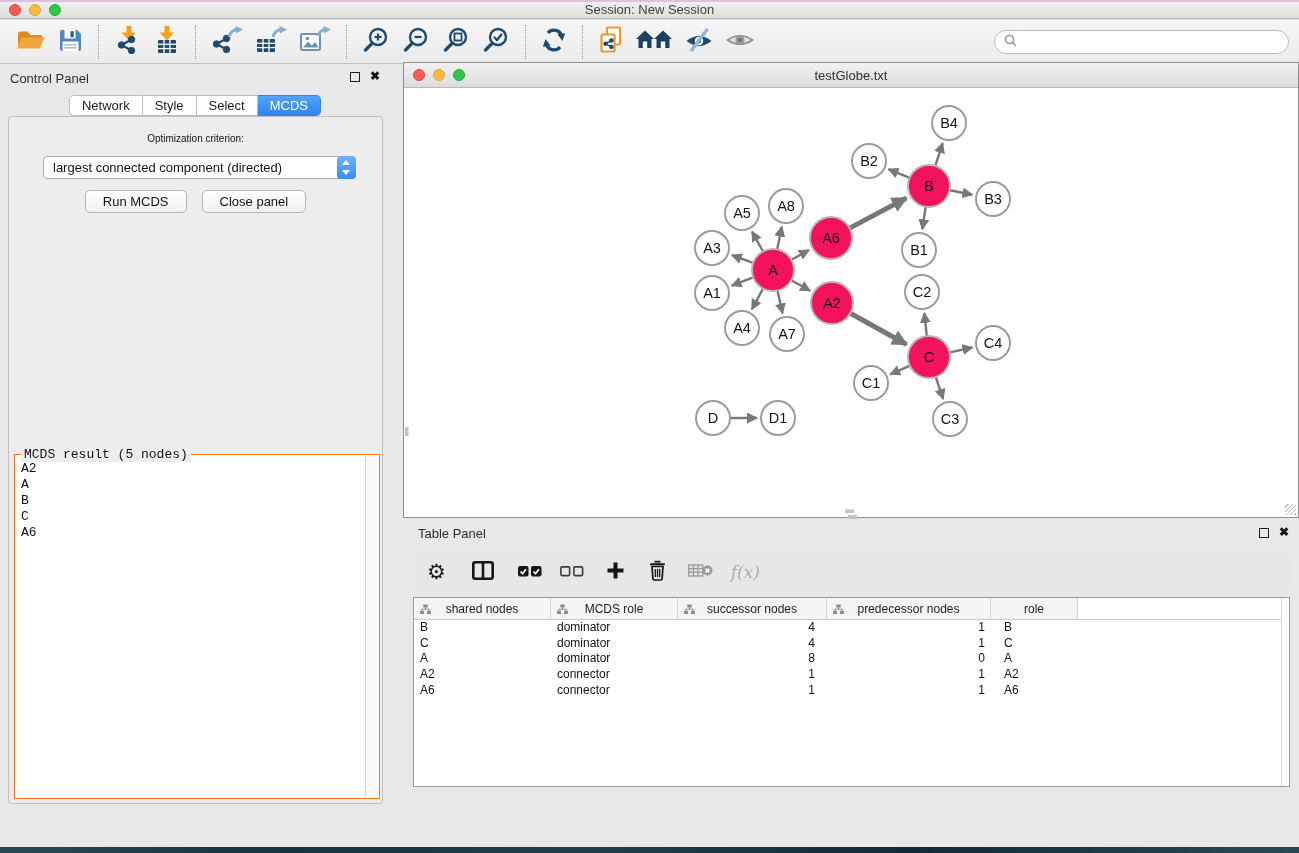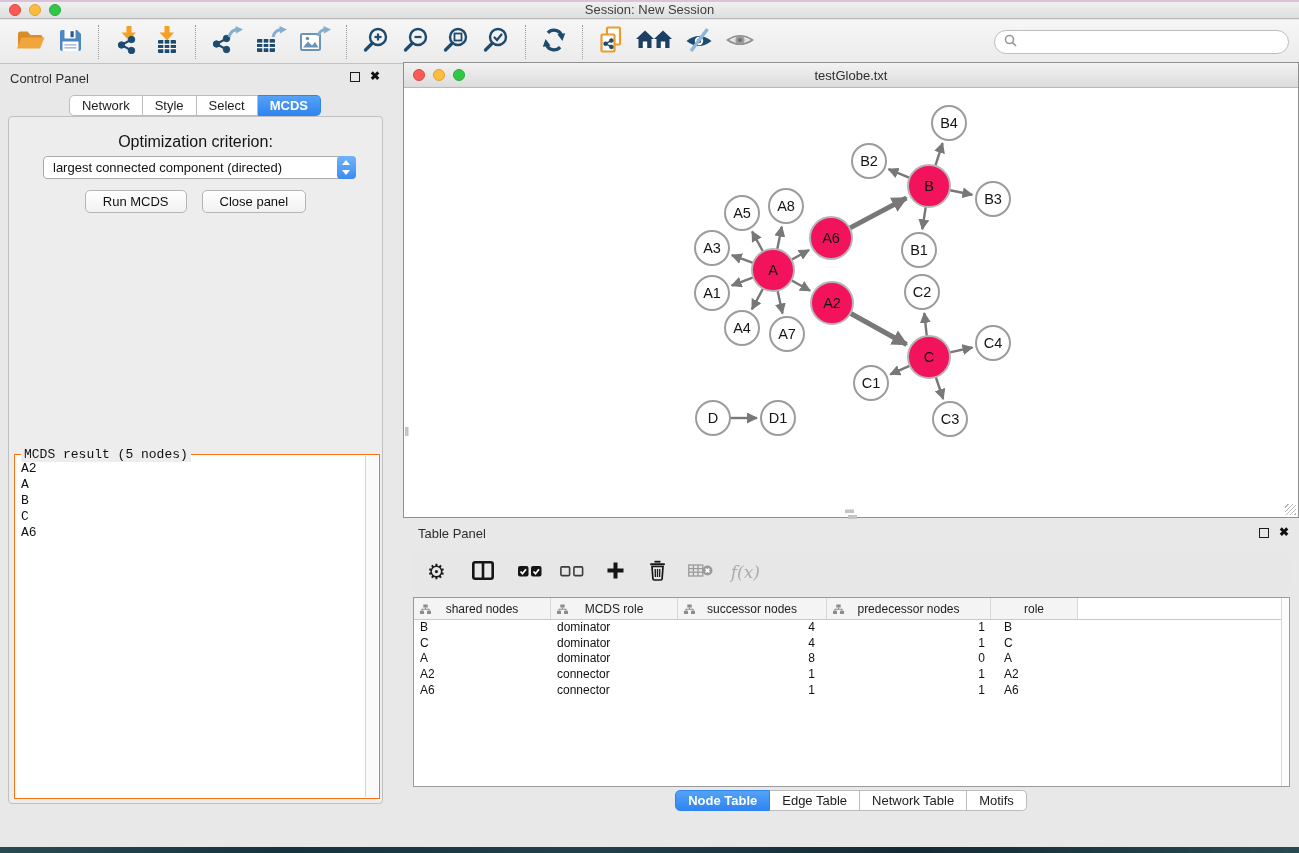--- a/index.html
+++ b/index.html
@@ -36,24 +36,24 @@
   .control-panel { position:absolute; left:0; top:64px; width:390px; height:754px; }
   .cp-title { position:absolute; left:10px; top:7px; font-size:13px; color:#2e2e2e; }
   .win-btns { position:absolute; right:10px; top:7px; display:flex; gap:10px; align-items:center; }
   .float-btn { width:10px; height:10px; border:1.6px solid #1c1c1c; display:inline-block; }
   .close-btn { font-size:12px; font-weight:bold; color:#111; line-height:11px; }
   .cp-tabs { position:absolute; top:31px; left:0; right:0; display:flex; justify-content:center; }
   .tab { height:21px; line-height:20px; padding:0 12px; font-size:13px; background:#fff;
     border:1px solid #bcbcbc; border-left:none; color:#1c1c1c; }
   .tab:first-child { border-left:1px solid #bcbcbc; border-radius:5px 0 0 5px; }
   .tab:last-child { border-radius:0 5px 5px 0; }
-  .tab.active { background:linear-gradient(#55a2f6,#2f85ef); border-color:#2f85ef; color:#fff;font-weight:bold; }
+  .tab.active { background:linear-gradient(#55a2f6,#2f85ef); border-color:#2f85ef; color:#fff; }
   .cp-content { position:absolute; left:8px; right:7px; top:52px; bottom:14px;
     background:#ededed; border:1px solid #c0c0c0; border-radius:4px; }
-  .opt-label { position:absolute; top:16px; left:0; right:0; text-align:center; font-size:16px; color:#141414; }
+  .opt-label { position:absolute; top:16px; left:0; right:0; text-align:center; font-size:10px; color:#141414; }
   .dropdown { position:absolute; left:34px; top:39px; width:313px; height:23px; background:#fff;
     border:1px solid #ababab; border-radius:4px; display:flex; align-items:center; }
   .dd-value { flex:1; font-size:13px; padding-left:9px; color:#111; white-space:nowrap; overflow:hidden; }
   .dd-stepper { width:19px; height:23px; margin:-1px -1px -1px 0; border-radius:4px;
     background:linear-gradient(#71b3f9,#3a8cf2); position:relative; }
   .dd-stepper::before { content:""; position:absolute; left:5px; top:4px;
     border:4.5px solid transparent; border-top-width:0; border-bottom:5px solid #fff; }
   .dd-stepper::after { content:""; position:absolute; left:5px; bottom:4px;
     border:4.5px solid transparent; border-bottom-width:0; border-top:5px solid #fff; }
   .btn-row { position:absolute; top:73px; left:0; right:0; display:flex; justify-content:center; gap:15px; }
@@ -623,23 +623,17 @@
           <div class="tr">
             <div class="td c0" style="width: 137px;">A6</div>
             <div class="td c1" style="width: 127px;">connector</div>
             <div class="td c2" style="width: 149px;">1</div>
             <div class="td c3" style="width: 164px;">1</div>
             <div class="td c4" style="width: 87px;">A6</div>
           </div>
         </div>
       <div class="t-scroll"></div>
     </div>
-    <div class="tp-tabs" id="tp-tabs">
-        <div class="tab active">Node Table</div>
-        <div class="tab">Edge Table</div>
-        <div class="tab">Network Table</div>
-        <div class="tab">Motifs</div>
-      </div>
   </div>
 
 
   <div class="wp-bottom"></div>
 </div>
 
 </body></html>

